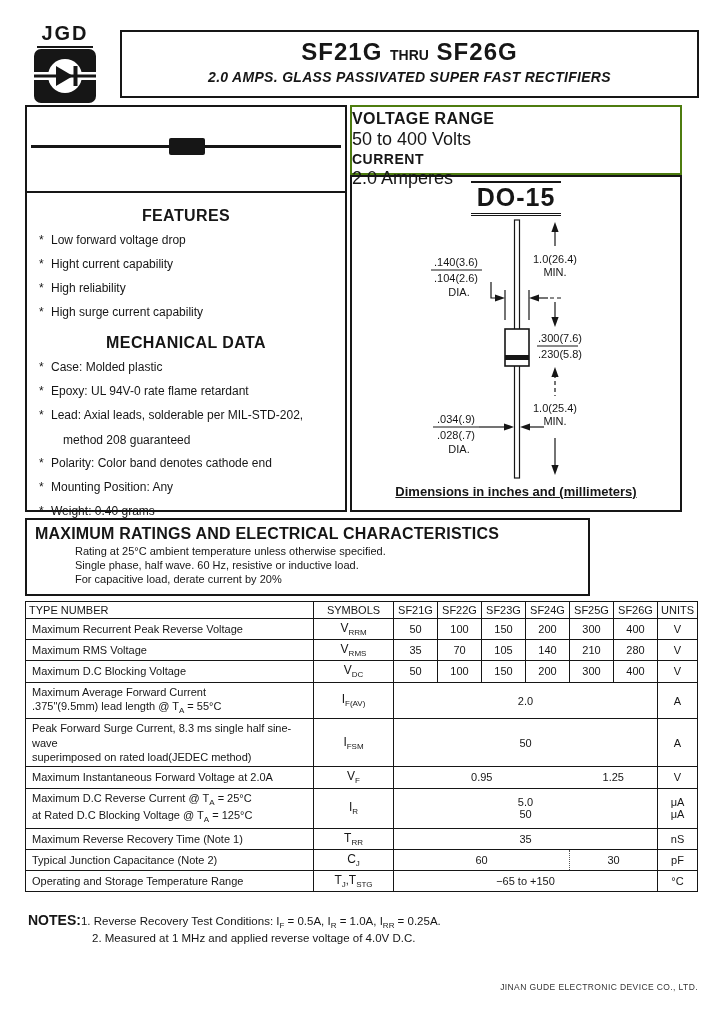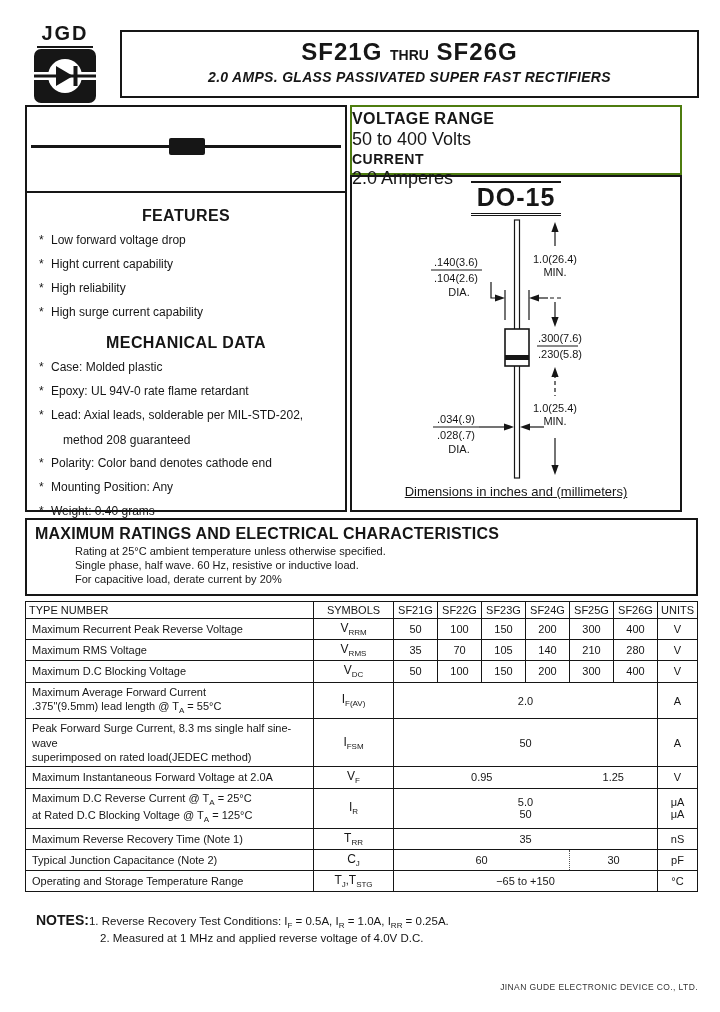--- a/index.html
+++ b/index.html
@@ -33,46 +33,46 @@
   .voltage-box{position:absolute;left:350px;top:105px;width:328px;height:66px;border:2px solid #4d7c0f;
                }
   .vr-title{font-size:16px;font-weight:bold;margin-top:3px;letter-spacing:.4px;}
   .vr-line{font-size:18px;margin-top:1px;}
   .vr-cur{font-size:14px;font-weight:bold;letter-spacing:.5px;margin-top:1px;}
   .package-box{position:absolute;left:350px;top:175px;width:328px;height:333px;border:2px solid #161616;
                text-align:center;}
   .do15{display:inline-block;margin-top:4px;font-size:25px;font-weight:bold;letter-spacing:1px;
         border-top:2px solid #161616;border-bottom:3px double #161616;padding:0 6px 1px;}
   .pkg-svg{display:block;margin:0 auto;}
-  .dim-caption{font-size:13px;font-weight:normal;text-decoration:underline;margin-top:0px;}
+  .dim-caption{font-size:13px;font-weight:bold;text-decoration:underline;margin-top:0px;}
   svg text{font-family:"Liberation Sans",sans-serif;font-size:11px;fill:#161616;}
   svg .dimline{stroke:#161616;stroke-width:1.2;fill:none;}
   svg .dash{stroke-dasharray:4 3;}
   svg .ah{fill:#161616;stroke:none;}
 
   
-  .ratings-box{position:absolute;left:25px;top:518px;width:673px;height:78px;border:2px solid #161616;
+  .ratings-box{position:absolute;left:25px;top:518px;width:565px;height:78px;border:2px solid #161616;
                padding:5px 0 0 8px;box-sizing:border-box;}
   .ratings-box h2{margin:0;font-size:16px;letter-spacing:.2px;}
   .ratings-box p{margin:2px 0 0;font-size:11px;padding-left:40px;}
 
   
   .spec{position:absolute;left:25px;top:601px;border-collapse:collapse;table-layout:fixed;}
   .spec td,.spec th{border:1px solid #161616;font-size:11px;padding:2px 3px;color:#161616;}
   .spec th{font-weight:normal;text-align:center;white-space:nowrap;}
   .spec td.lab{text-align:left;padding-left:6px;line-height:1.3;}
   .spec td.c{text-align:center;}
   .soft-r{border-right:1px dotted #555 !important;}
   .no-r{border-right:none !important;}
   .no-l{border-left:none !important;}
   sub{font-size:8px;}
   .sym{font-size:12px;}
 
   
-  .notes{position:absolute;left:36px;top:912px;font-size:11.5px;}
+  .notes{position:absolute;left:28px;top:912px;font-size:11.5px;}
   .notes .nh{font-size:14px;font-weight:bold;}
   .notes .nrow{display:flex;align-items:baseline;}
   .notes .n2{margin:2px 0 0 64px;}
   .footer{position:absolute;right:22px;top:982px;font-size:8.5px;letter-spacing:.4px;color:#333;}
 </style>
 </head>
 <body>
 
 <div class="page">
 

